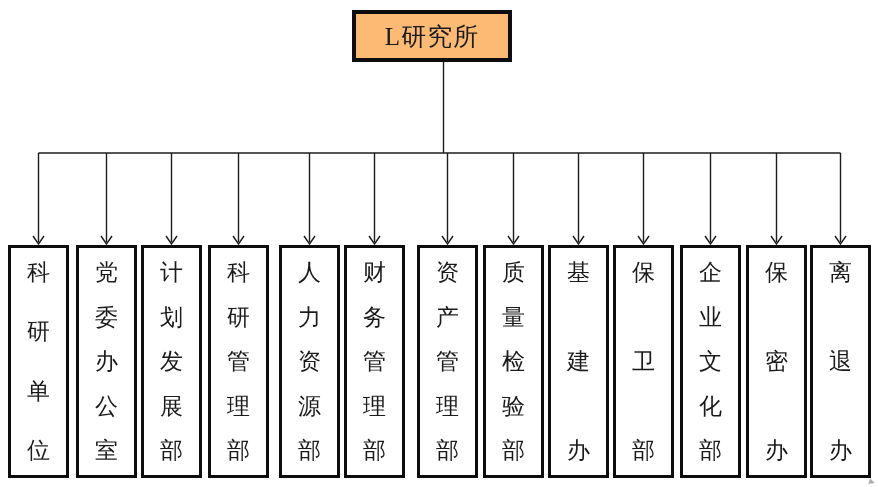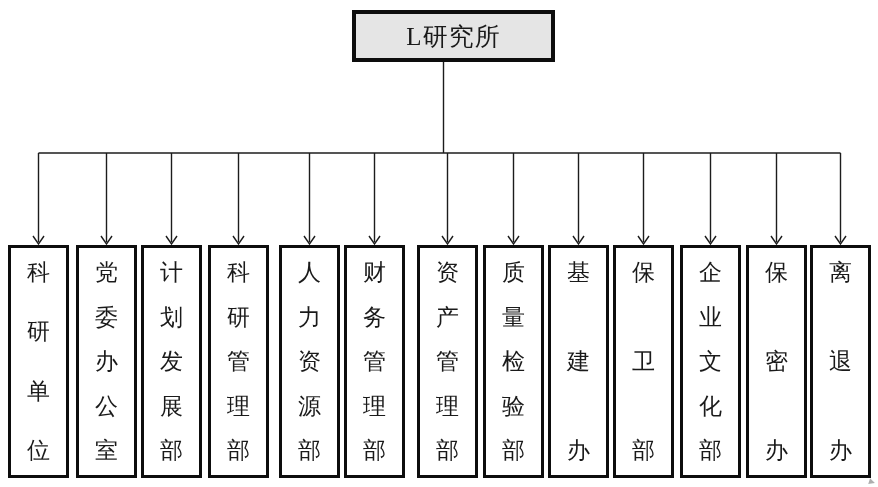--- a/index.html
+++ b/index.html
@@ -13,25 +13,25 @@
     height: 487px;
     background: #ffffff;
     font-family: "Liberation Serif", "DejaVu Serif", serif;
     color: #1a1a1a;
     overflow: hidden;
   }
   .root-box {
     position: absolute;
     left: 352px;
     top: 10px;
-    width: 203px;
+    width: 160px;
     height: 52px;
     border: 4px solid #0d0d0d;
     box-sizing: border-box;
-    background: #e5e5e5;
+    background: #fdba74;
     display: flex;
     align-items: center;
     justify-content: center;
     font-size: 25px;
     letter-spacing: 1px;
     z-index: 2;
   }
   .connectors {
     position: absolute;
     left: 0;

